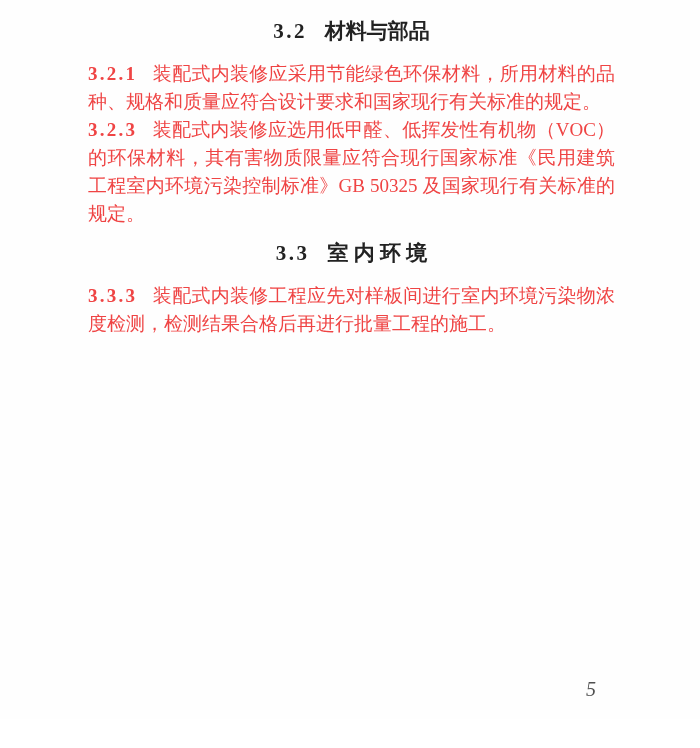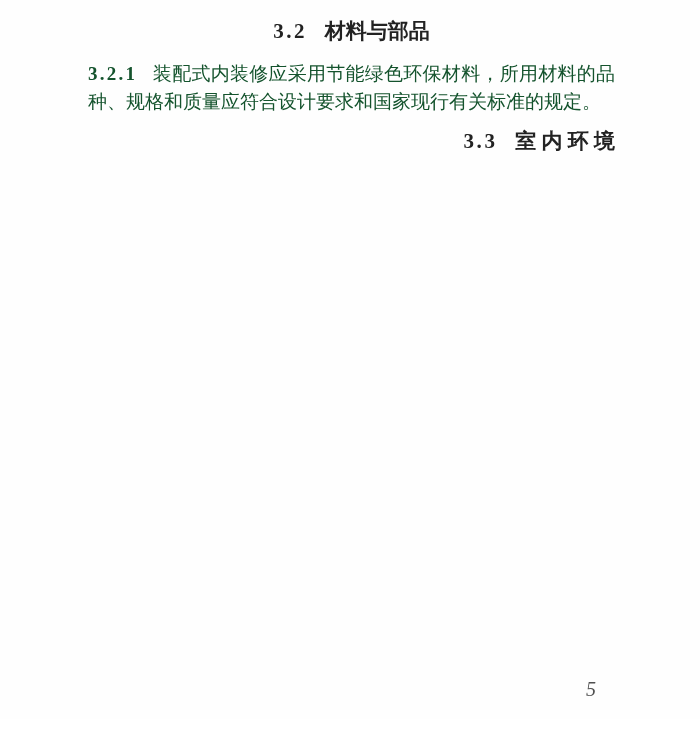--- a/index.html
+++ b/index.html
@@ -23,31 +23,31 @@
     width: 527px;
   }
   .section-heading {
     text-align: center;
     font-weight: bold;
     font-size: 21px;
     line-height: 30px;
     color: #222222;
   }
   .section-heading.first { margin-bottom: 14px; }
-  .section-heading.second { margin-top: 10px; margin-bottom: 14px; text-align: right; }
+  .section-heading.second { margin-top: 10px; margin-bottom: 14px; }
   .heading-number {
     letter-spacing: 0.12em;
     margin-right: 0.85em;
   }
   .clause {
     font-size: 19px;
     line-height: 28px;
     text-align: justify;
     text-justify: inter-ideograph;
-    color: #14532d;
+    color: #ef4444;
   }
   .clause-number {
     font-weight: bold;
     letter-spacing: 0.12em;
     margin-right: 0.8em;
     white-space: nowrap;
   }
   .page-number {
     position: absolute;
     right: 104px;
@@ -65,26 +65,32 @@
 
     <h2 class="section-heading first">
       <span class="heading-number">3.2</span><span class="heading-title">材料与部品</span>
     </h2>
 
     <p class="clause">
       <span class="clause-number">3.2.1</span><span class="clause-text">装配式内装修应采用节能绿色环保材料，所用材料的品种、规格和质量应符合设计要求和国家现行有关标准的规定。</span>
     </p>
 
 
+    <p class="clause">
+      <span class="clause-number">3.2.3</span><span class="clause-text">装配式内装修应选用低甲醛、低挥发性有机物（VOC）的环保材料，其有害物质限量应符合现行国家标准《民用建筑工程室内环境污染控制标准》GB 50325 及国家现行有关标准的规定。</span>
+    </p>
 
 
     <h2 class="section-heading second">
       <span class="heading-number">3.3</span><span class="heading-title">室 内 环 境</span>
     </h2>
 
 
 
+    <p class="clause">
+      <span class="clause-number">3.3.3</span><span class="clause-text">装配式内装修工程应先对样板间进行室内环境污染物浓度检测，检测结果合格后再进行批量工程的施工。</span>
+    </p>
 
 
   </div>
 
   <div class="page-number">5</div>
 </div>
 
 </body></html>

